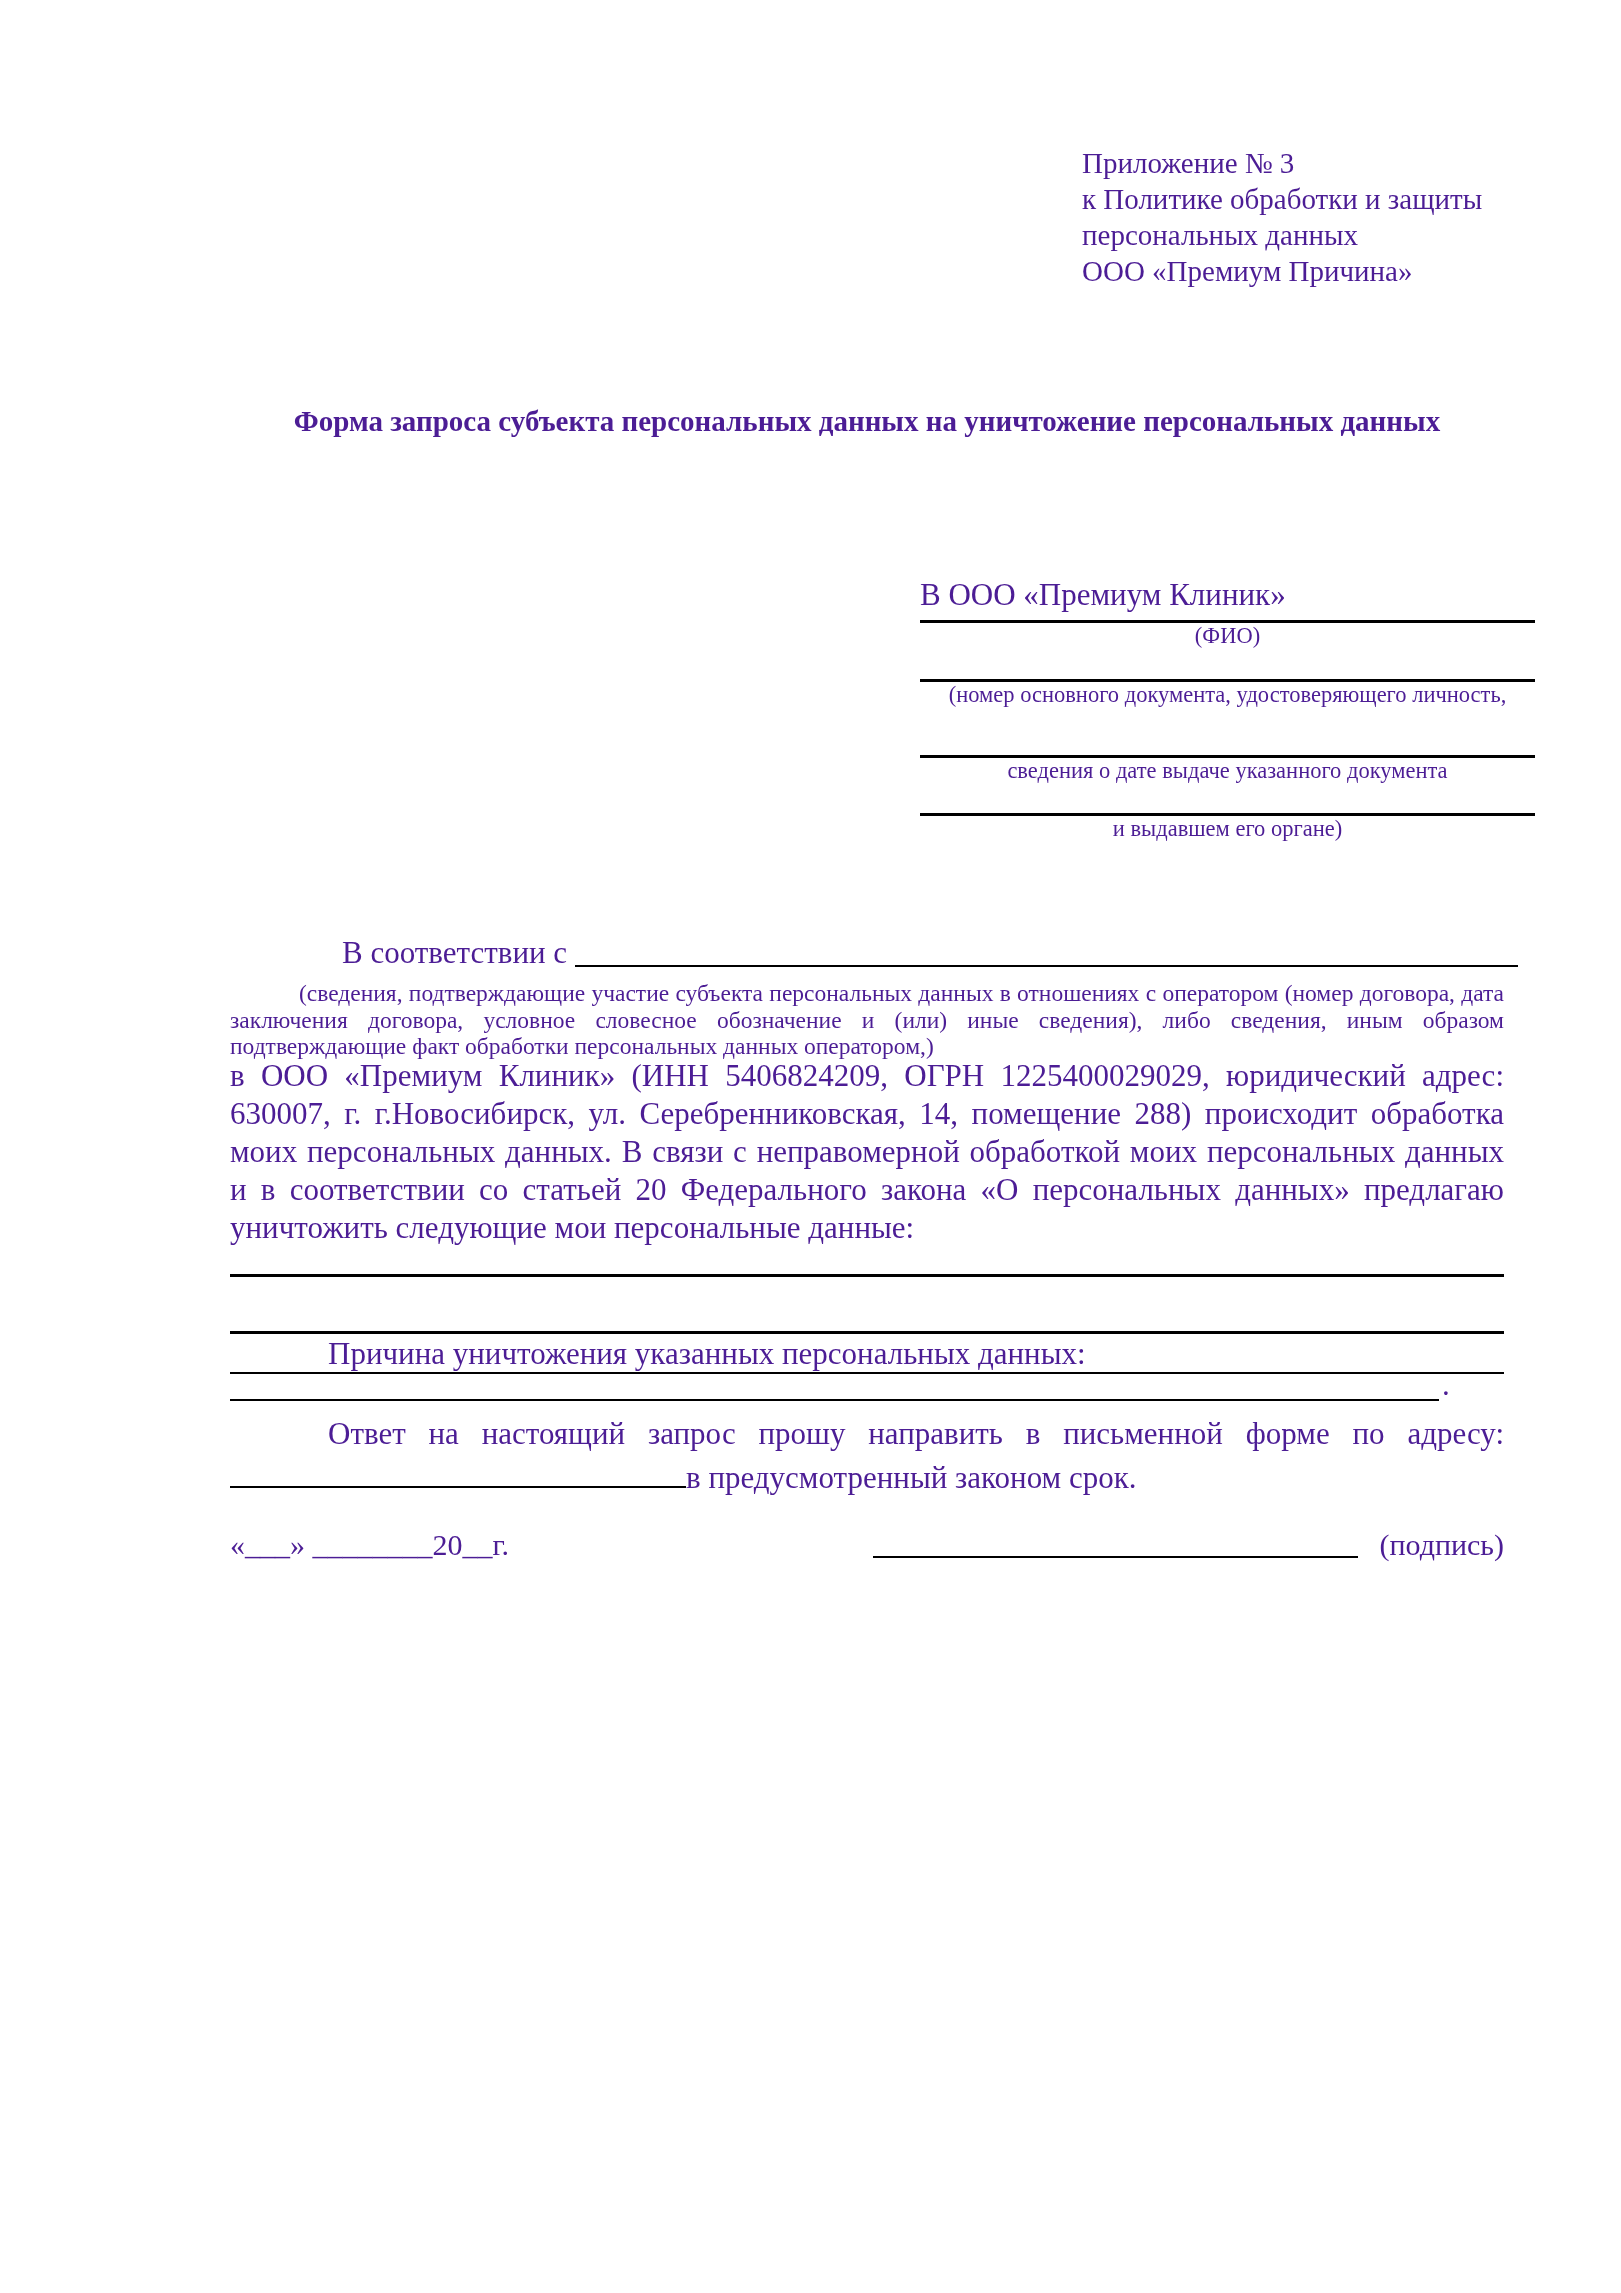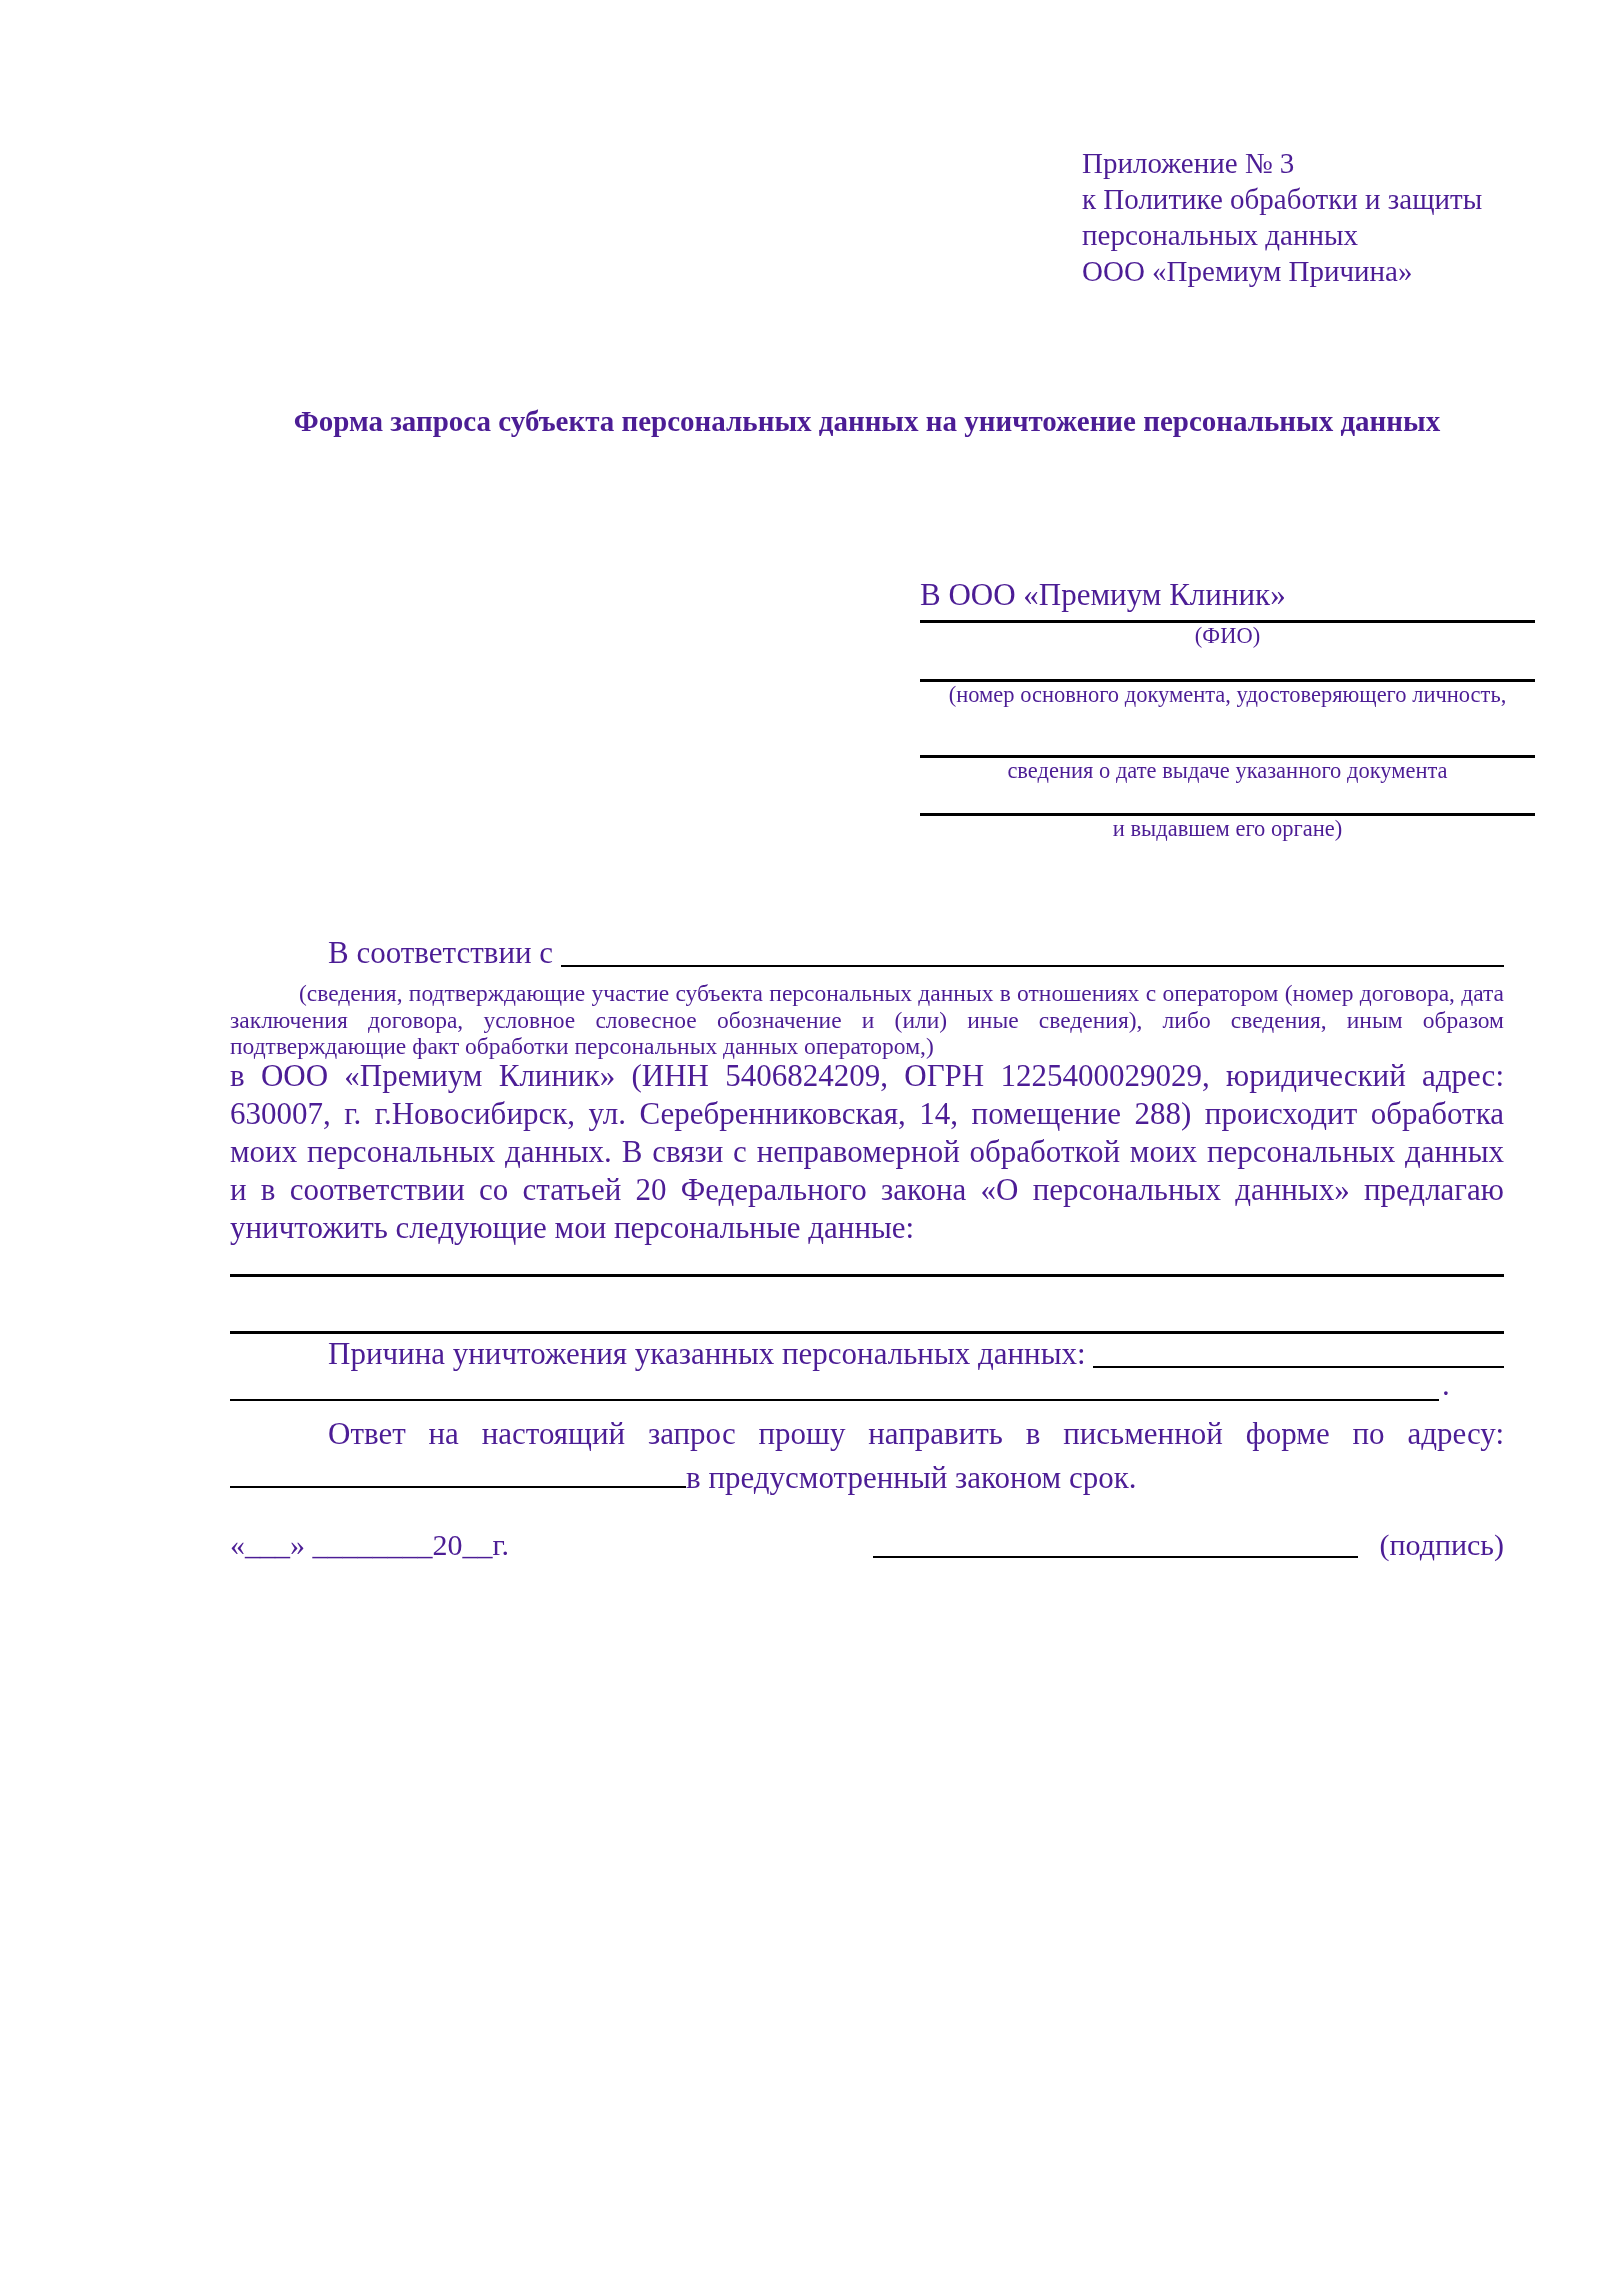--- a/index.html
+++ b/index.html
@@ -52,21 +52,21 @@
   .addr-line.m4 { margin-top: 30px; }
   .addr-caption {
     font-size: 22.5px;
     line-height: 25.5px;
     text-align: center;
   }
 
   
   .accordance {
     position: absolute;
-    left: 230px;
+    left: 244px;
     top: 933px;
     width: 1274px;
     display: flex;
     font-size: 31px;
     line-height: 39px;
   }
   .accordance .label { margin-left: 98px; white-space: nowrap; padding-right: 7.8px; }
   .fill {
     flex: 1 1 auto;
     border-bottom: 2.9px solid #000;
@@ -109,20 +109,21 @@
 
   
   .reason {
     position: absolute;
     left: 230px;
     top: 1335px;
     width: 1274px;
     display: flex;
     font-size: 31px;
     line-height: 37px;
+    flex-direction: column;
   }
   .reason .label { margin-left: 98px; white-space: nowrap; padding-right: 7.8px; }
   .reason .fill { margin-bottom: 3.9px; }
 
   
   .period-line {
     position: absolute;
     left: 230px;
     top: 1366px;
     width: 1274px;

